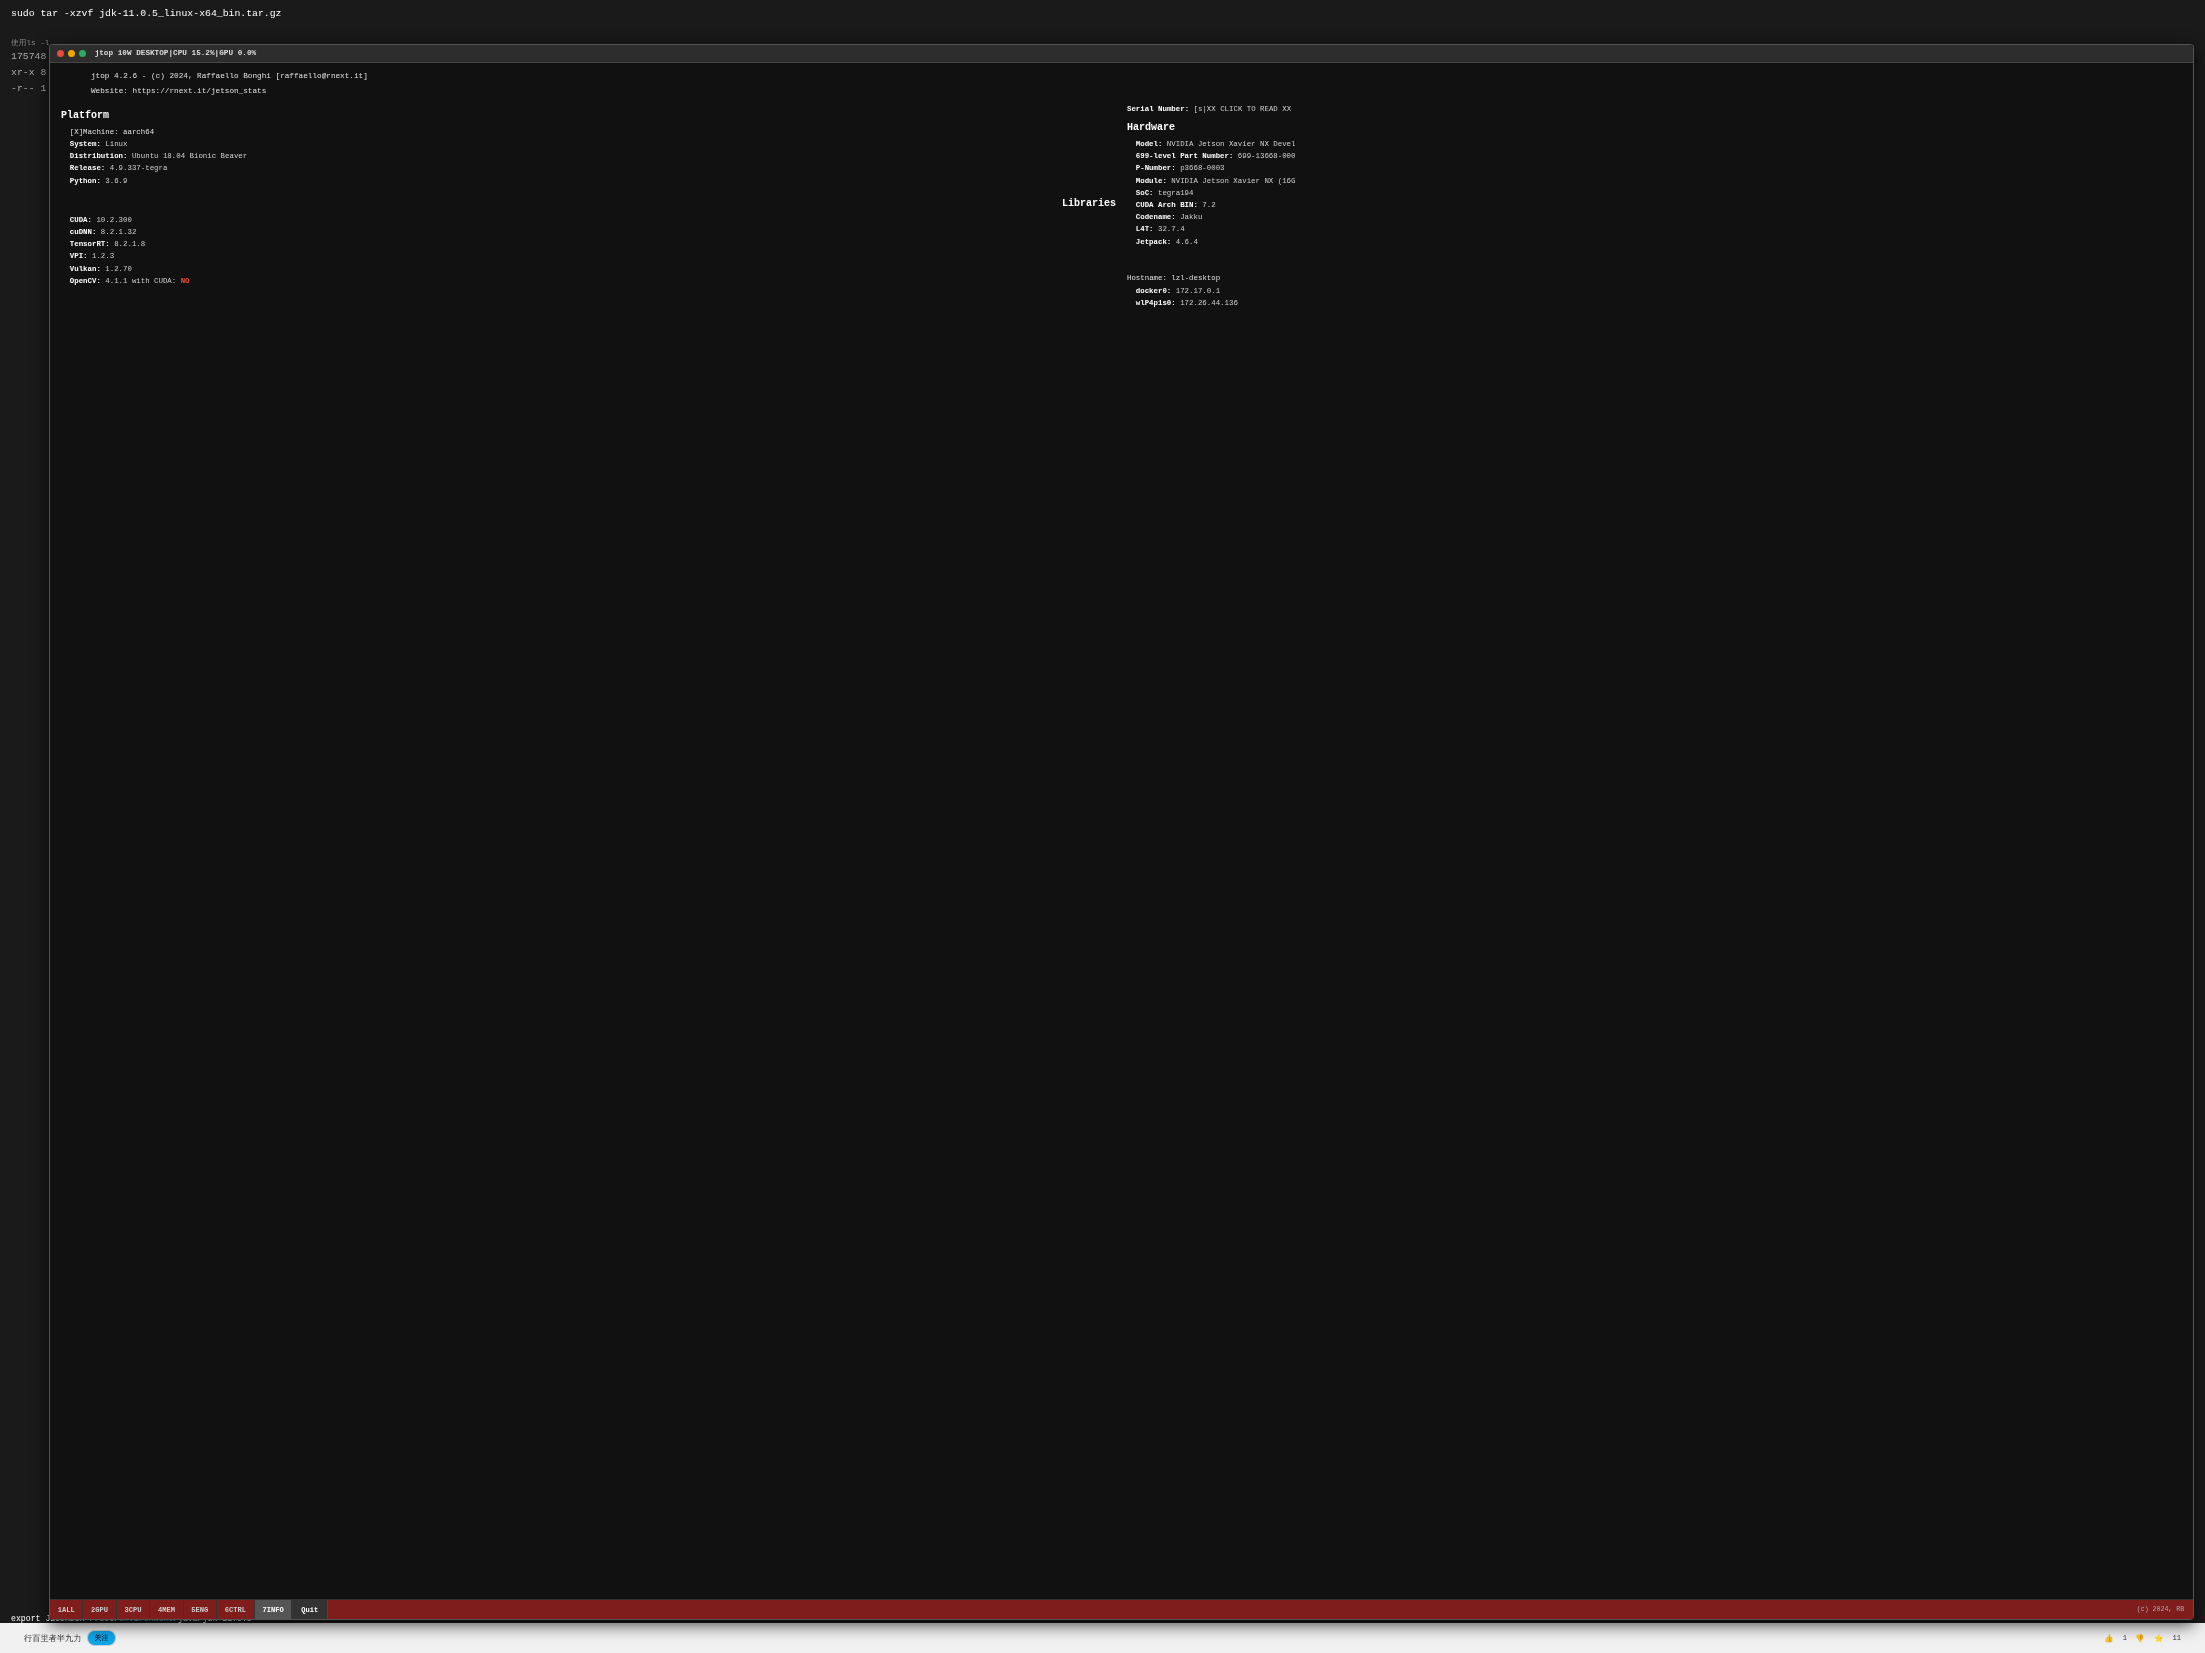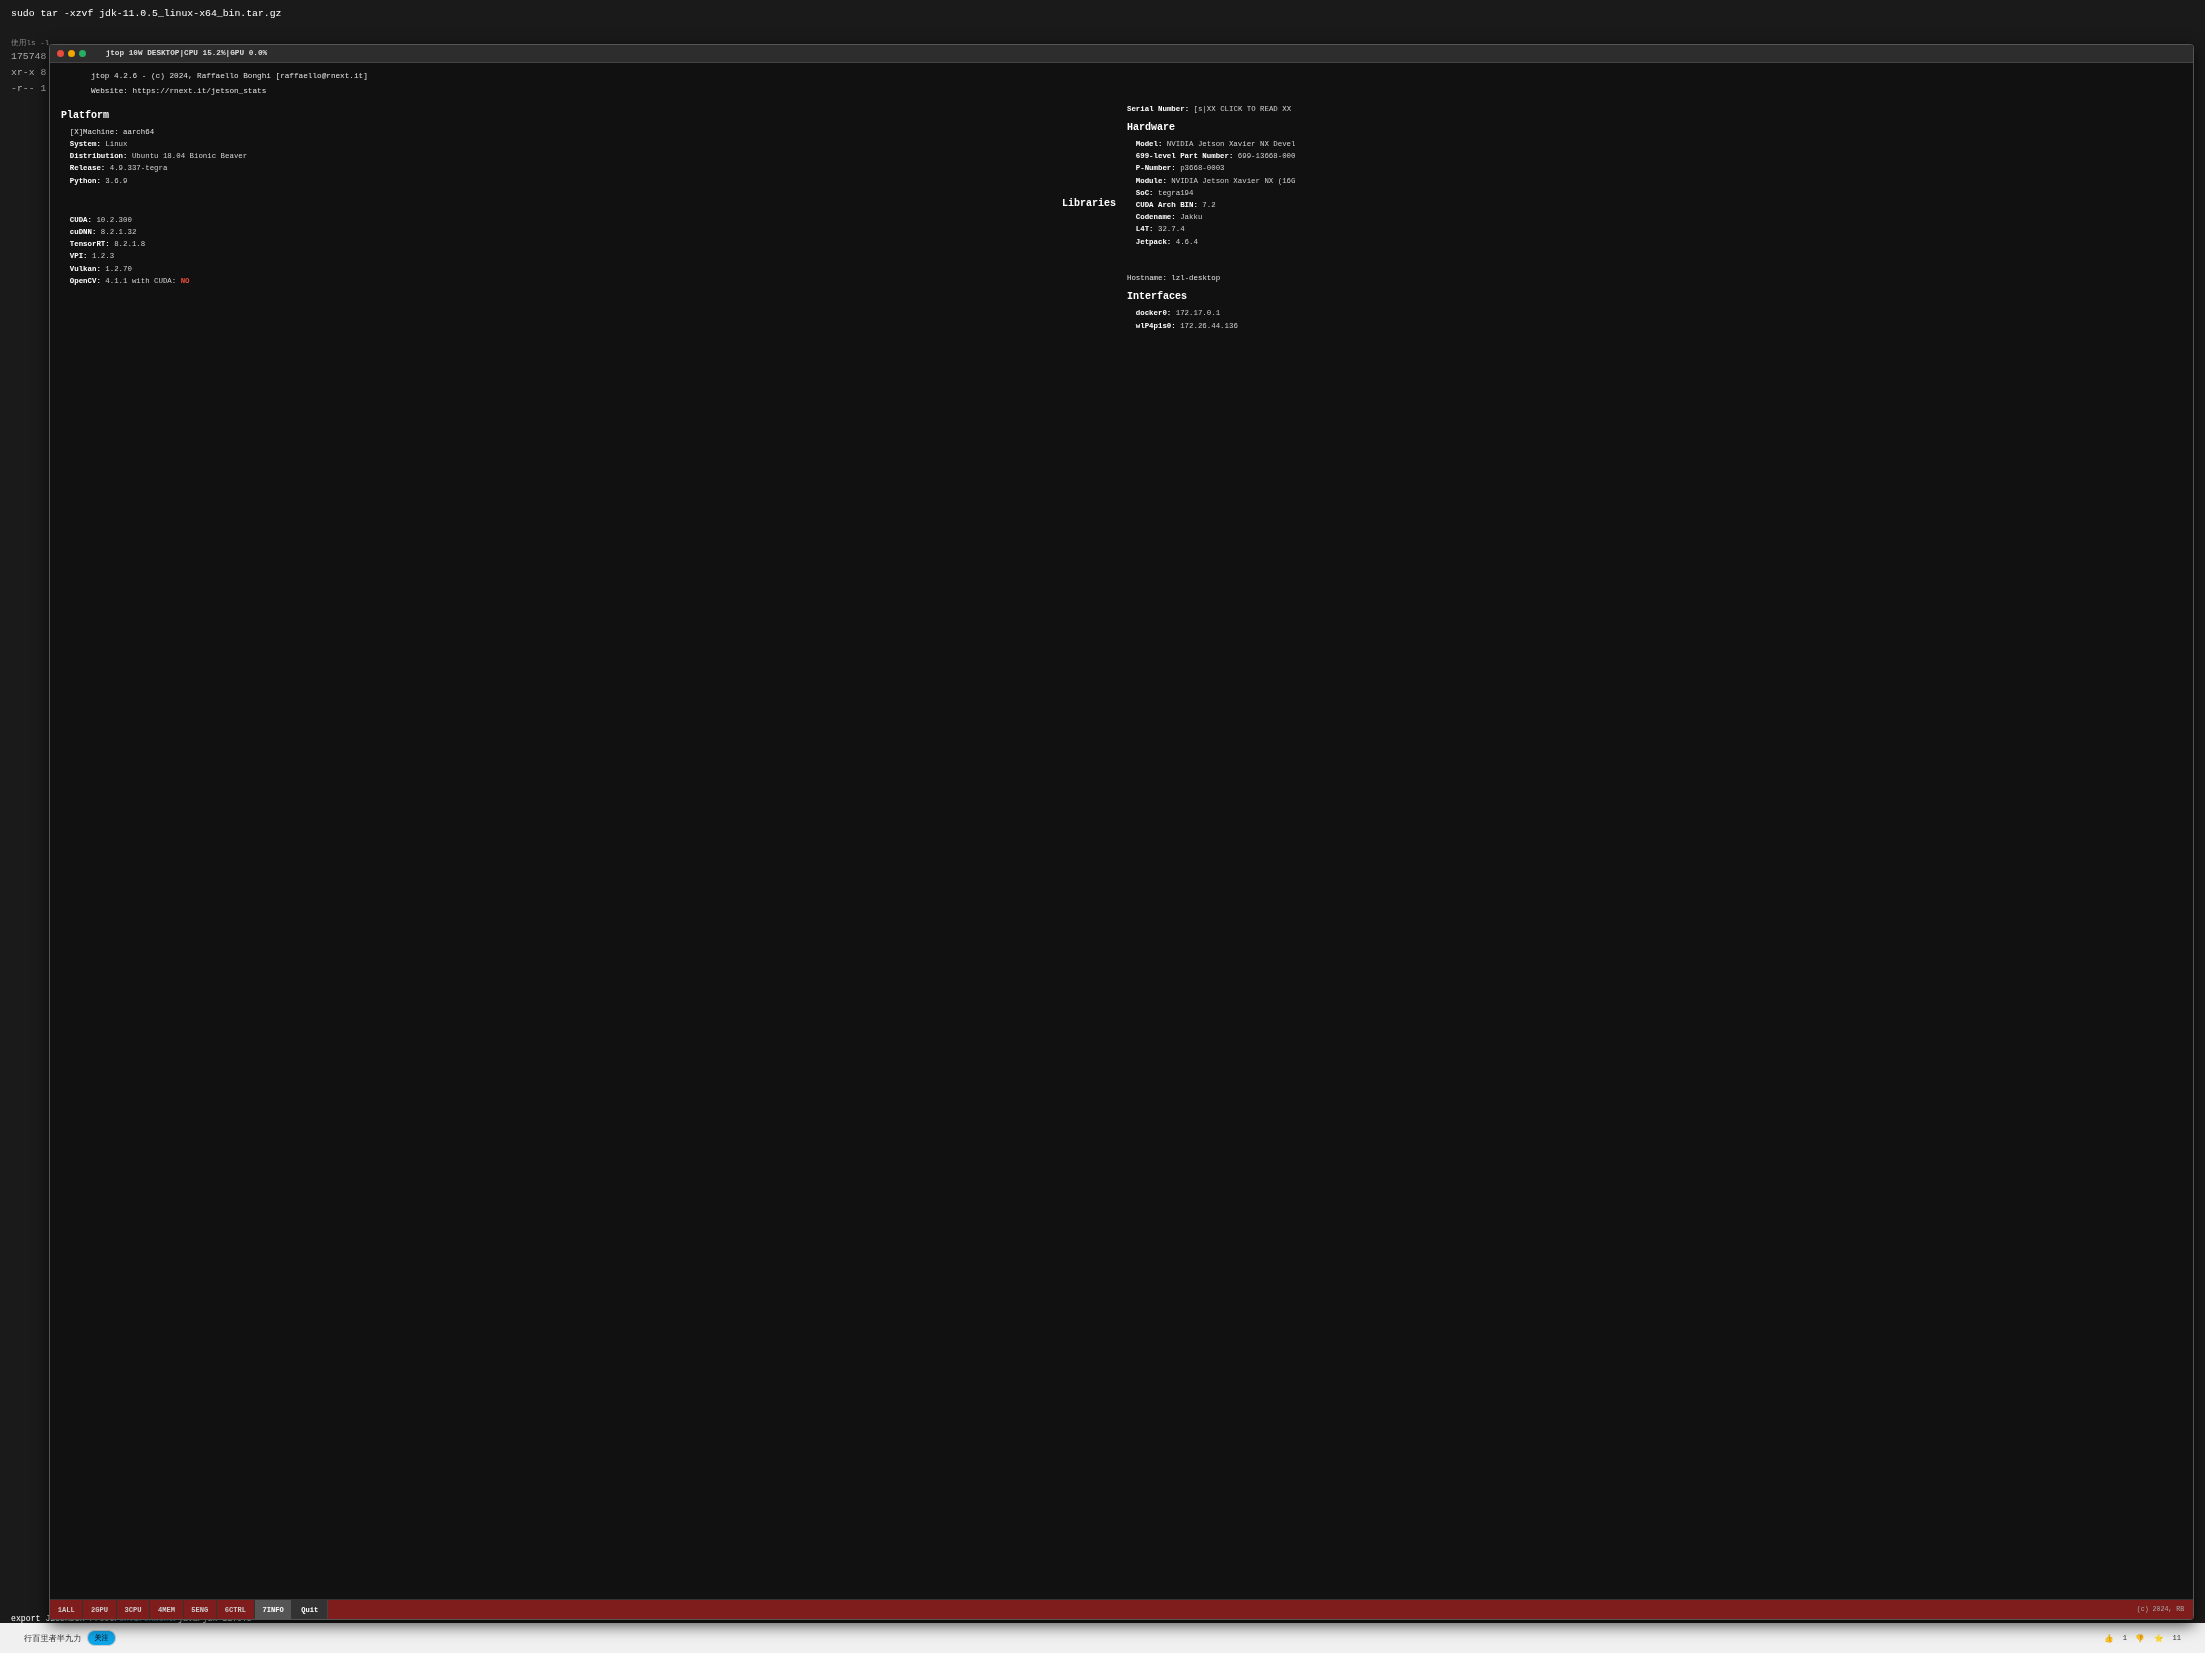--- a/index.html
+++ b/index.html
@@ -60,21 +60,21 @@
       z-index: 10;
       box-shadow: 0 4.4px 16.4px rgba(0,0,0,0.7);
     }
 
     .titlebar {
       background: #2d2d2d;
       border-radius: 3.3px 3.3px 0 0;
       padding: 4.4px 6.6px;
       display: flex;
       align-items: center;
-      gap: 15px;
+      gap: 4px;
       border-bottom: 0.5px solid #444;
     }
 
     .titlebar-buttons {
       display: flex;
       gap: 3.3px;
     }
 
     .btn-close {
       width: 7.7px; height: 7.7px;
@@ -318,21 +318,20 @@
           <div class="info-line indent">
             <span class="key">L4T: </span><span class="val">32.7.4</span>
           </div>
           <div class="info-line indent">
             <span class="key">Jetpack: </span><span class="val">4.6.4</span>
           </div>
 
           <div style="margin-top:24px;">
             <span class="key info-line">Hostname: </span><span class="val info-line">lzl-desktop</span>
           </div>
-          <div class="section-title">Interfaces</div>
           <div class="info-line indent">
             <span class="key">docker0: </span><span class="val">172.17.0.1</span>
           </div>
           <div class="info-line indent">
             <span class="key">wlP4p1s0: </span><span class="val">172.26.44.136</span>
           </div>
         </div>
       </div>
     </div>
 

